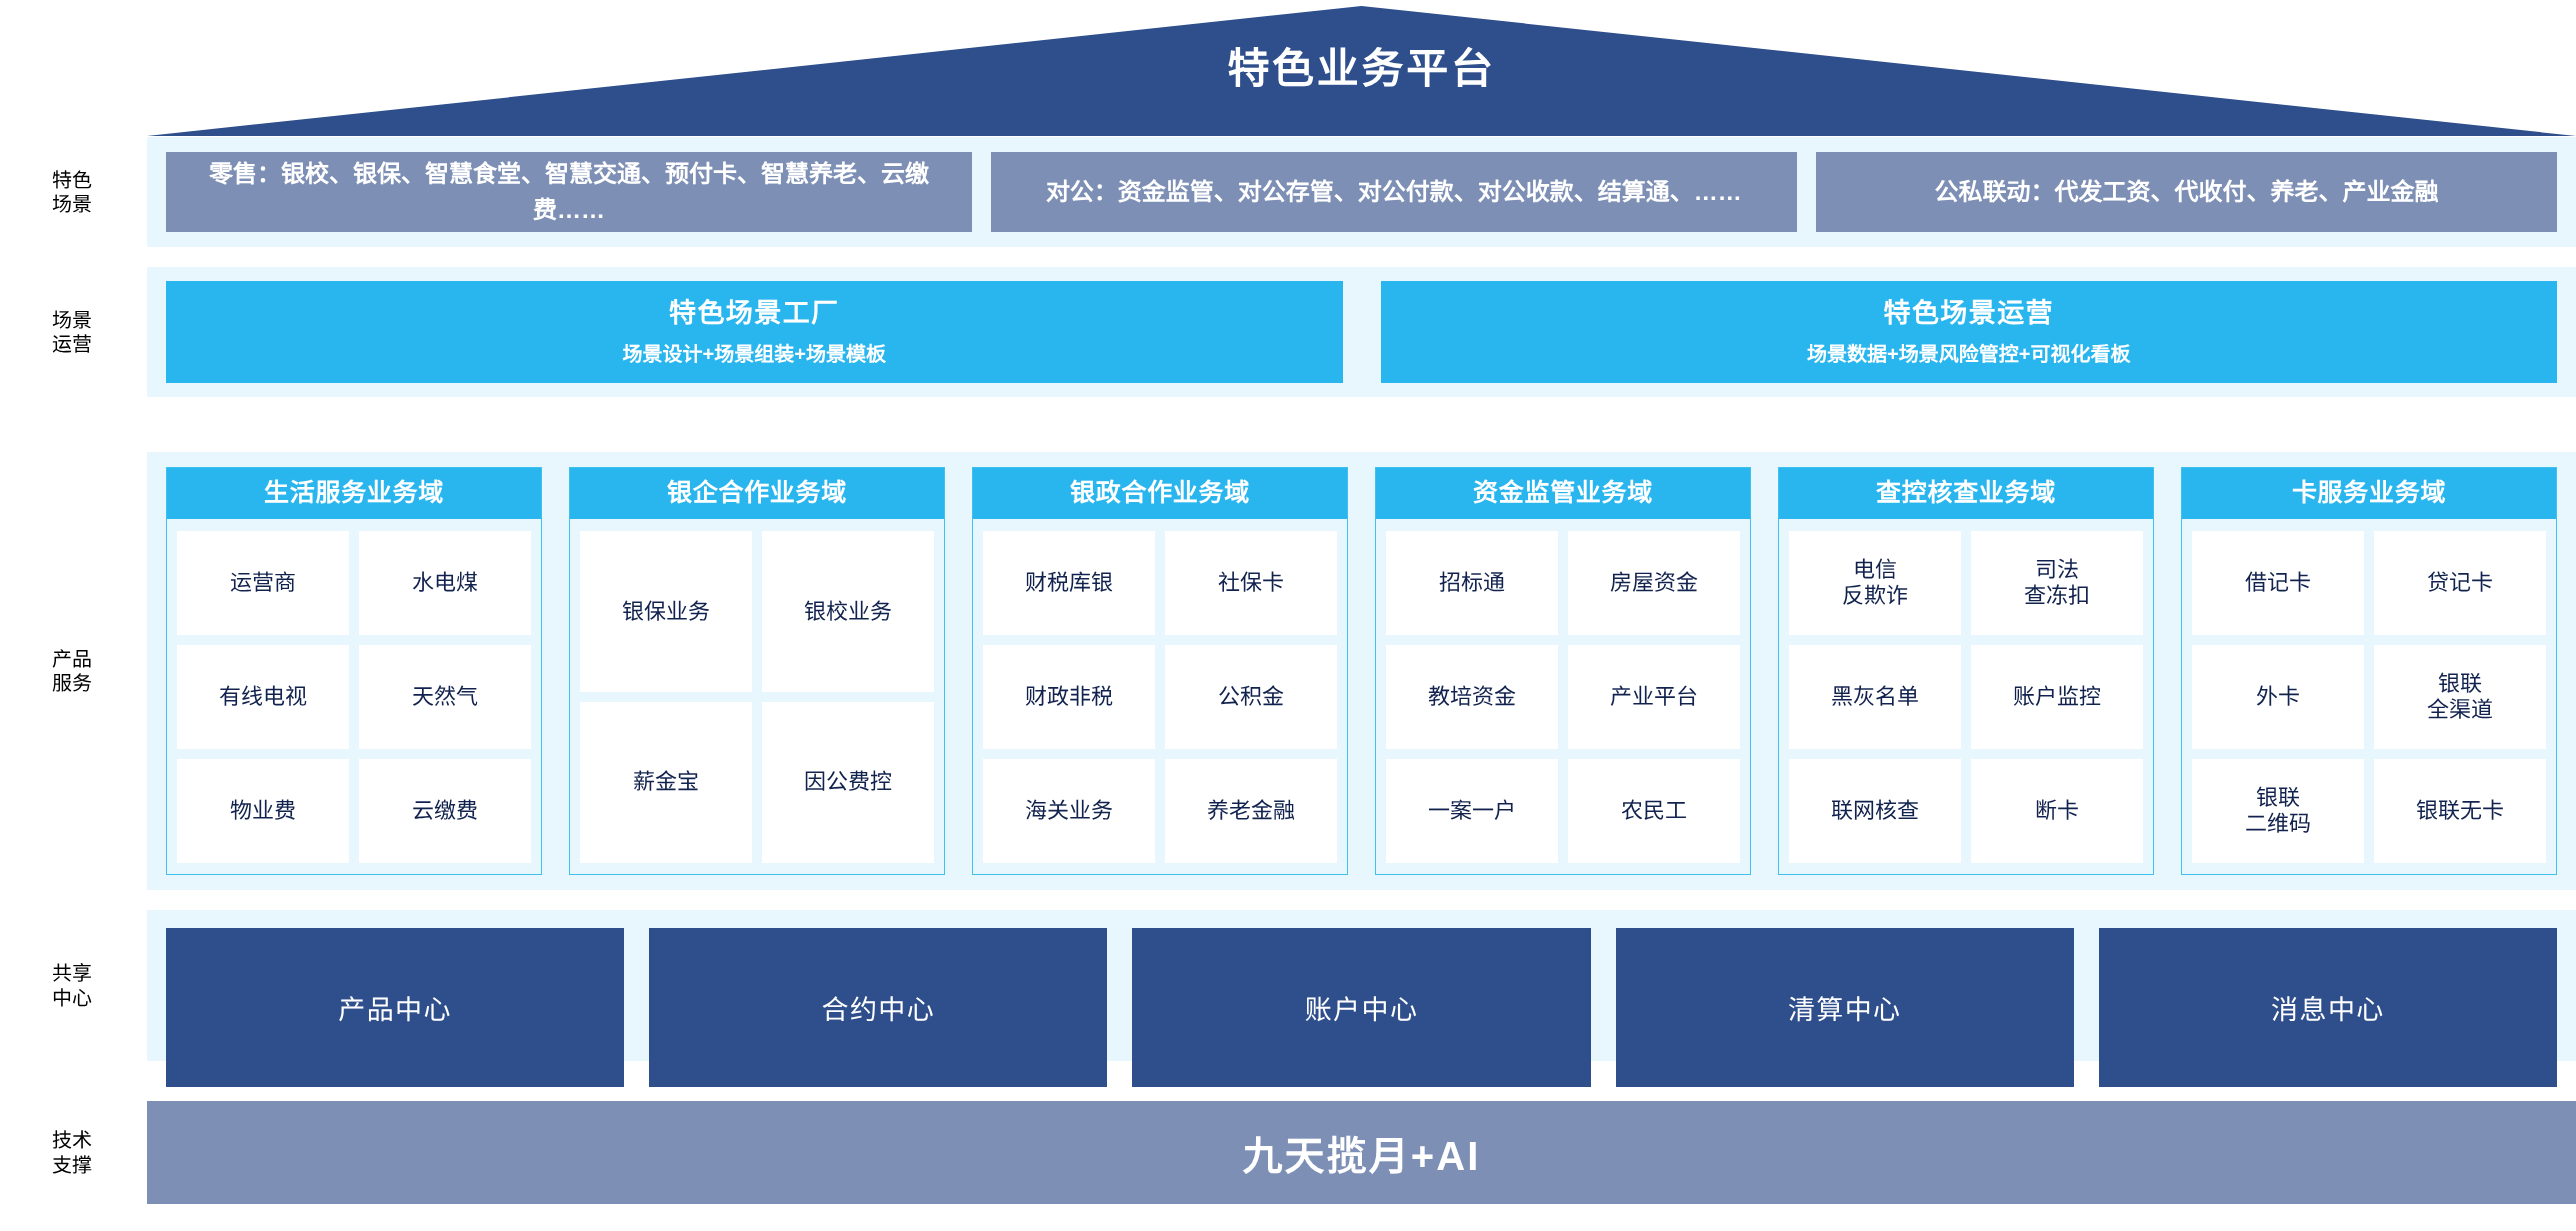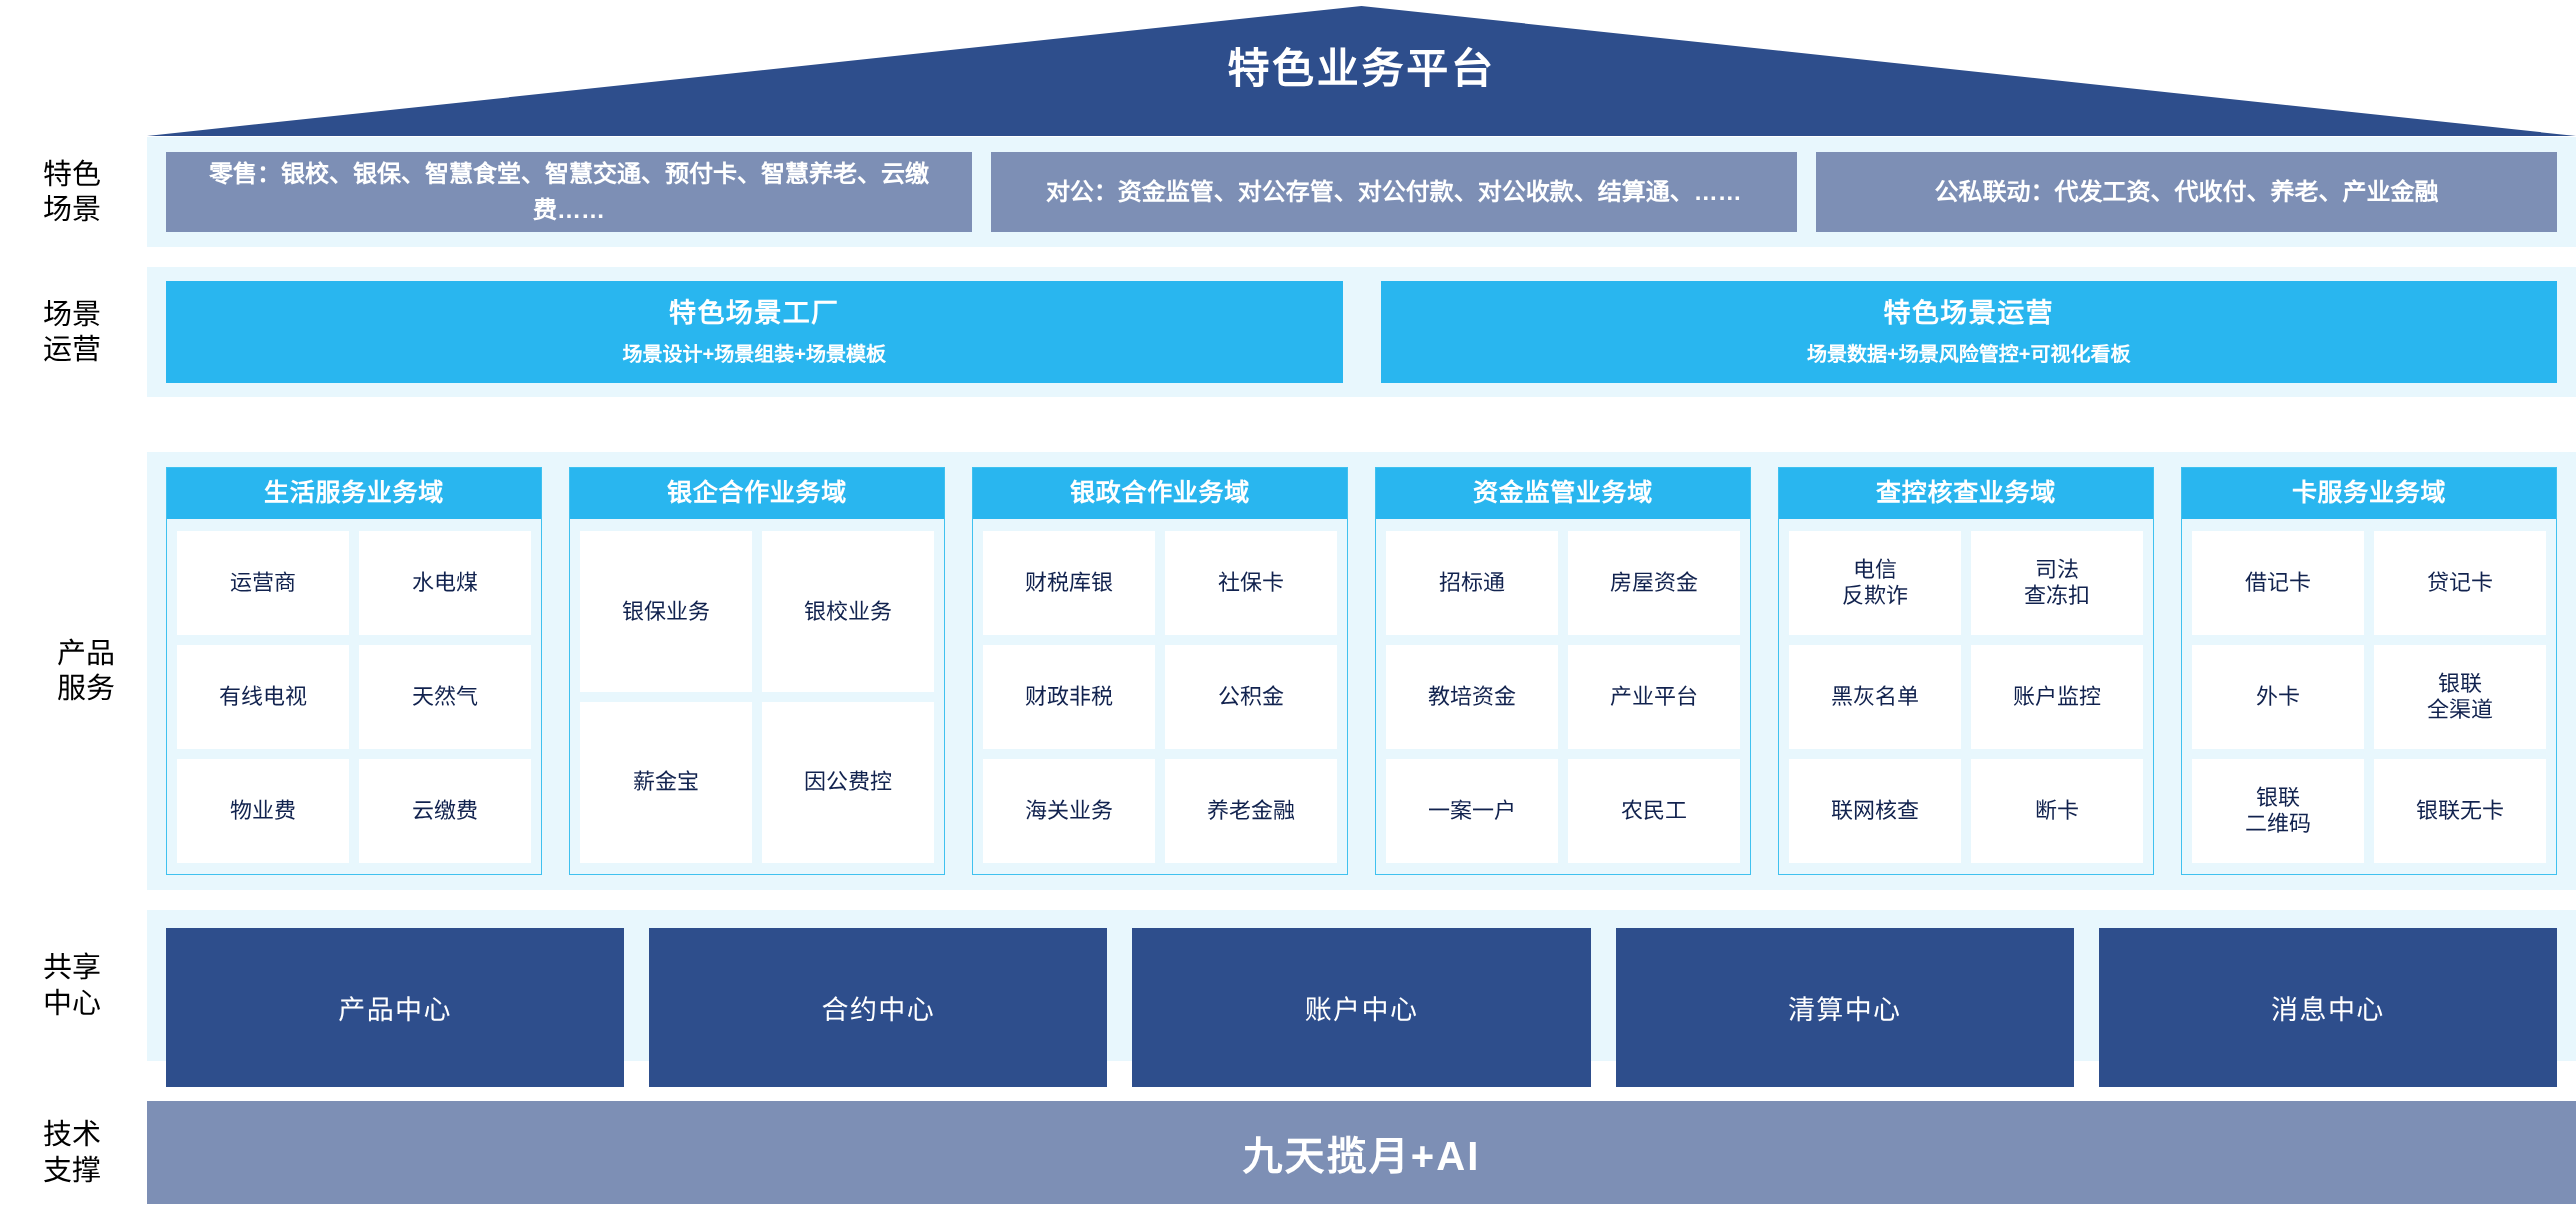--- a/index.html
+++ b/index.html
@@ -22,21 +22,21 @@
     position:absolute;left:0;top:42px;width:100%;
     text-align:center;
     color:#ffffff;
     font-size:42px;font-weight:bold;letter-spacing:2.7px;
     line-height:1;
   }
   .rowlabel{
     position:absolute;left:0;width:144px;
     text-align:center;
     color:#000000;
-    font-size:29px;font-weight:500;line-height:1.22;
+    font-size:20px;font-weight:500;line-height:1.22;
     display:flex;flex-direction:column;justify-content:center;
     align-items:center;
   }
   .rowlabel span{display:block;}
 
   .panel{
     position:absolute;left:147px;width:2429px;
     background:#e8f7fd;
     box-sizing:border-box;
   }
@@ -158,21 +158,21 @@
     <div class="ops-box">
       <div class="ops-title">特色场景工厂</div>
       <div class="ops-sub">场景设计+场景组装+场景模板</div>
     </div>
     <div class="ops-box">
       <div class="ops-title">特色场景运营</div>
       <div class="ops-sub">场景数据+场景风险管控+可视化看板</div>
     </div>
   </div>
 
-  <div class="rowlabel" style="top:452px;height:438px;padding-left:14px;">
+  <div class="rowlabel" style="top:452px;height:438px;">
     <span>产品</span>
     <span>服务</span>
   </div>
   <div class="panel" style="top:452px;height:438px;"></div>
   <div class="dom-wrap" style="top:452px;height:438px;">
 
     <div class="domain">
       <div class="domain-head">生活服务业务域</div>
       <div class="domain-body">
         <div class="domain-row">

